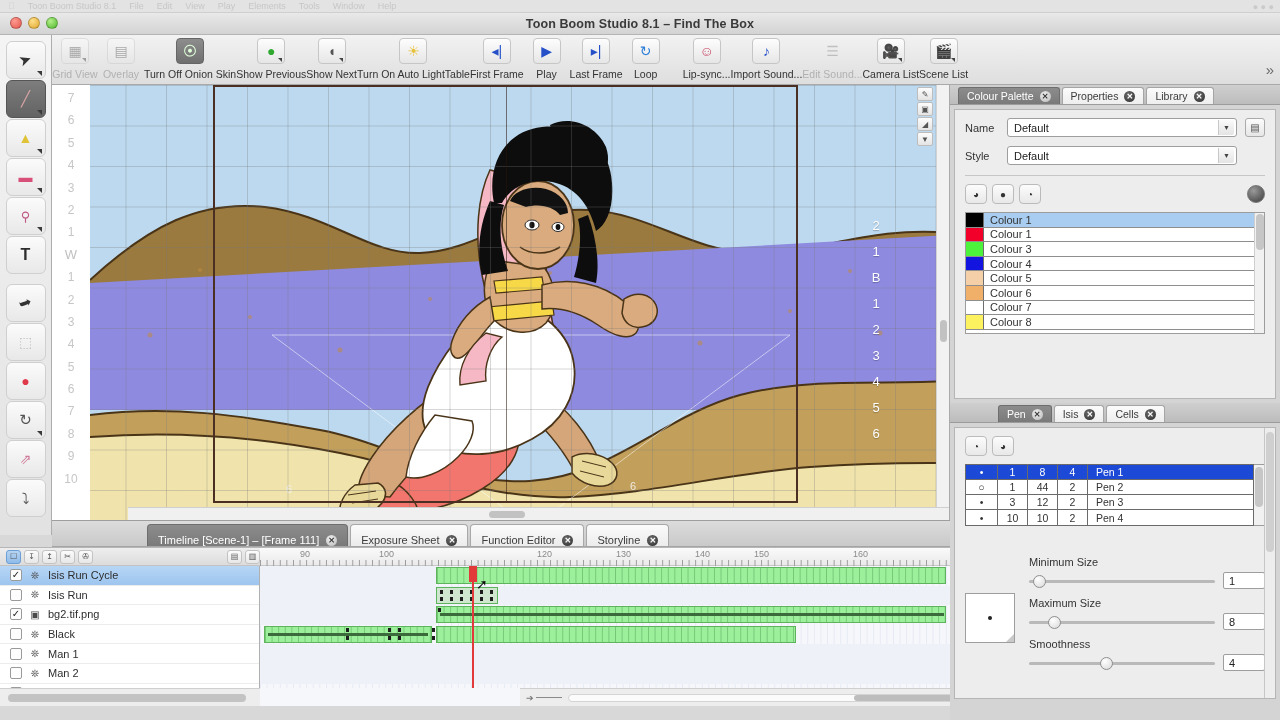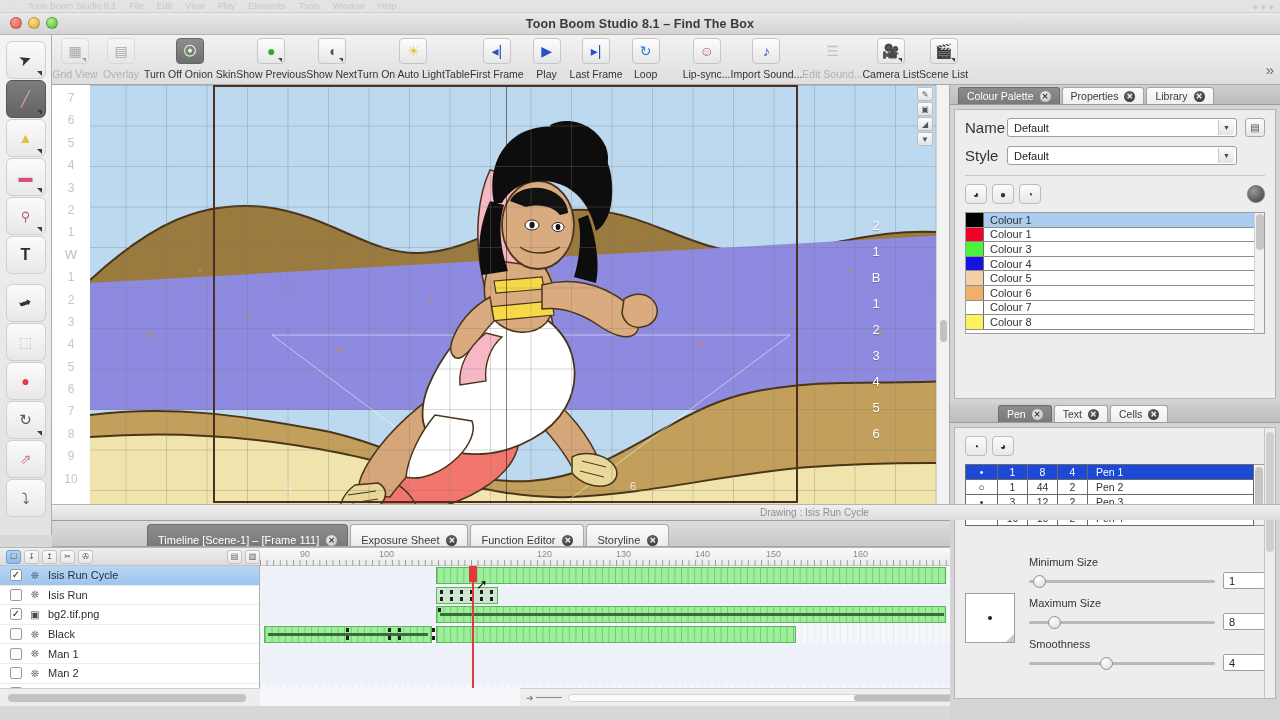--- a/index.html
+++ b/index.html
@@ -232,21 +232,21 @@
     display:flex;align-items:flex-end;padding-left:8px;border-bottom:1px solid #9c9c9c;
   }
   .ptab{height:17px;display:flex;align-items:center;gap:6px;padding:7px 8px;
     border:1px solid #a5a5a5;border-bottom:none;border-radius:3px 3px 0 0;
     background:linear-gradient(#fbfbfb,#eeeeee);font-size:10.5px;color:#3b3b3b;margin-right:2px;}
   .ptab.active{background:linear-gradient(#8c8c8c,#7a7a7a);color:#fff;border-color:#6e6e6e;}
   .ptab.active .xbtn{background:radial-gradient(circle at 40% 35%,#f0f0f0,#b8b8b8);color:#3a3a3a;}
 
   .panel-body{background:#ededed;border:1px solid #b5b5b5;margin:4px;padding:8px 10px;}
   .frow{display:flex;align-items:center;gap:8px;margin-bottom:9px;}
-  .frow label{width:34px;font-size:15px;color:#333;}
+  .frow label{width:34px;font-size:11px;color:#333;}
   .combo{flex:1;height:19px;background:#fff;border:1px solid #9e9e9e;border-radius:3px;
     display:flex;align-items:center;padding:0 6px;font-size:11px;color:#222;position:relative;}
   .combo .arw{position:absolute;right:2px;top:1px;width:16px;height:15px;
     background:linear-gradient(#fafafa,#e4e4e4);border-left:1px solid #c8c8c8;border-radius:0 2px 2px 0;
     display:flex;align-items:center;justify-content:center;font-size:7px;color:#444;}
   .sqbtn{width:20px;height:19px;background:linear-gradient(#fcfcfc,#e6e6e6);
     border:1px solid #aaa;border-radius:3px;display:flex;align-items:center;justify-content:center;font-size:10px;color:#555;}
   .divider{height:1px;background:#c6c6c6;margin:10px 0 8px;}
   .btnrow{display:flex;align-items:center;gap:5px;margin-bottom:8px;}
   .pbtn{width:22px;height:20px;background:linear-gradient(#fcfcfc,#e8e8e8);
@@ -664,21 +664,21 @@
       </div>
 
     <div class="track-area">
       <div class="frameruler">
         <span class="fnum" style="left:40px;">90</span>
         <span class="fnum" style="left:119px;">100</span>
         <span class="fnum" style="left:198px;margin-top:40px;">11</span>
         <span class="fnum" style="left:277px;">120</span>
         <span class="fnum" style="left:356px;">130</span>
         <span class="fnum" style="left:435px;">140</span>
-        <span class="fnum" style="left:506px;text-align:right;">150</span>
+        <span class="fnum" style="left:494px;text-align:right;">150</span>
         <span class="fnum" style="left:593px;">160</span>
         <span class="ticks"></span>
       </div>
 
       <div class="tracks">
 
         <div class="trow" style="top:0px;">
           <span class="greylight" style="left:0;width:176px;"></span>
           <span class="green" style="left:176px;right:4px;"></span>
         </div>
@@ -826,21 +826,21 @@
           </span>
       </div>
     </div>
 
     <div class="panel-tabs" style="margin-top:4px;padding-left:48px;">
       <div class="ptab active">
         <span>Pen</span>
         <span class="xbtn">✕</span>
       </div>
       <div class="ptab">
-        <span>Text</span>
+        <span>Isis</span>
         <span class="xbtn">✕</span>
       </div>
       <div class="ptab">
         <span>Cells</span>
         <span class="xbtn">✕</span>
       </div>
     </div>
 
     <div class="panel-body" style="height:272px;position:relative;">
       <div class="btnrow">
@@ -916,17 +916,14 @@
           </div>
         </div>
       </div>
 
       <div class="rp-scroll">
           <i></i>
         </div>
     </div>
   </div>
 
-  <div class="statusbar">
-    <span class="txt">Drawing : Isis Run Cycle</span>
-  </div>
 
 </div>
 
 </body></html>

